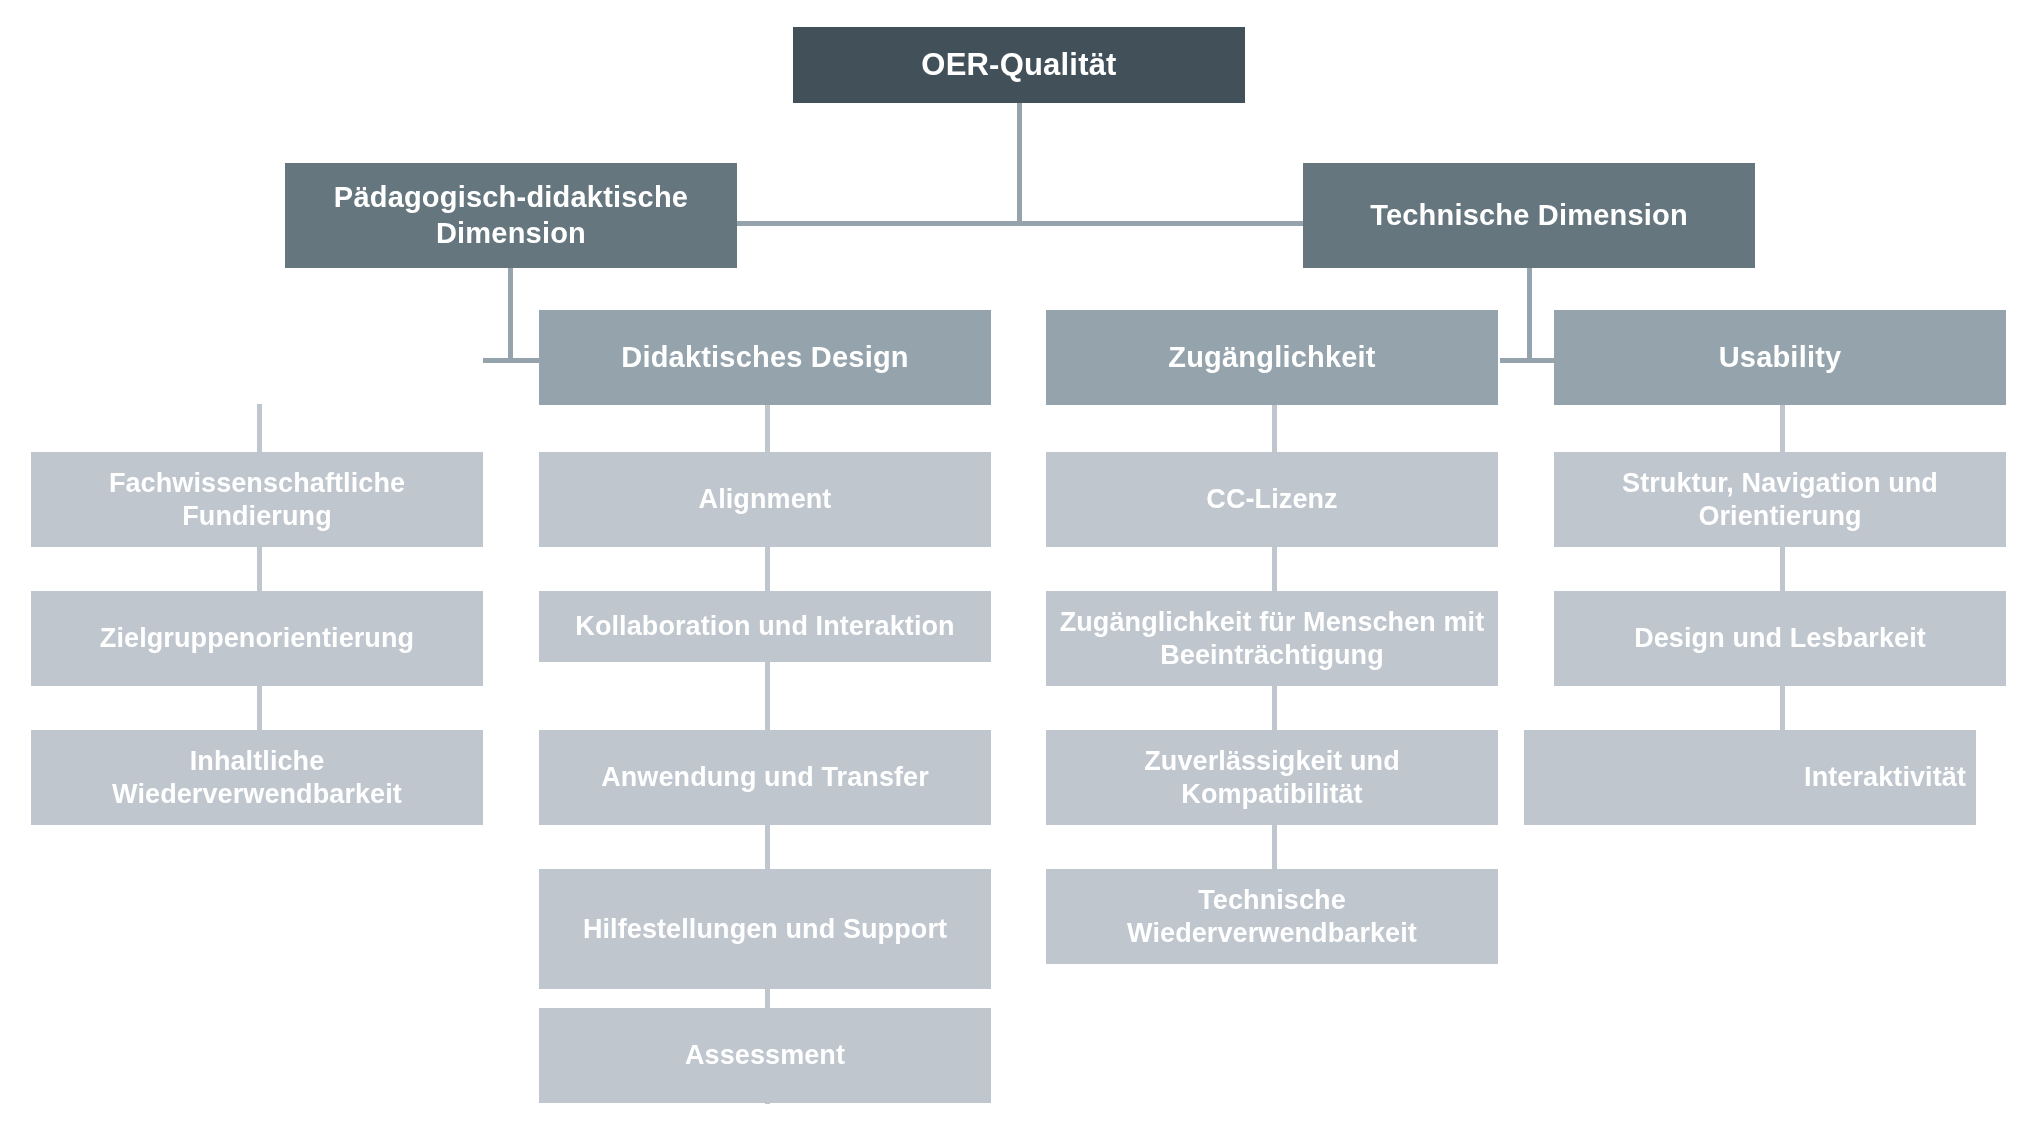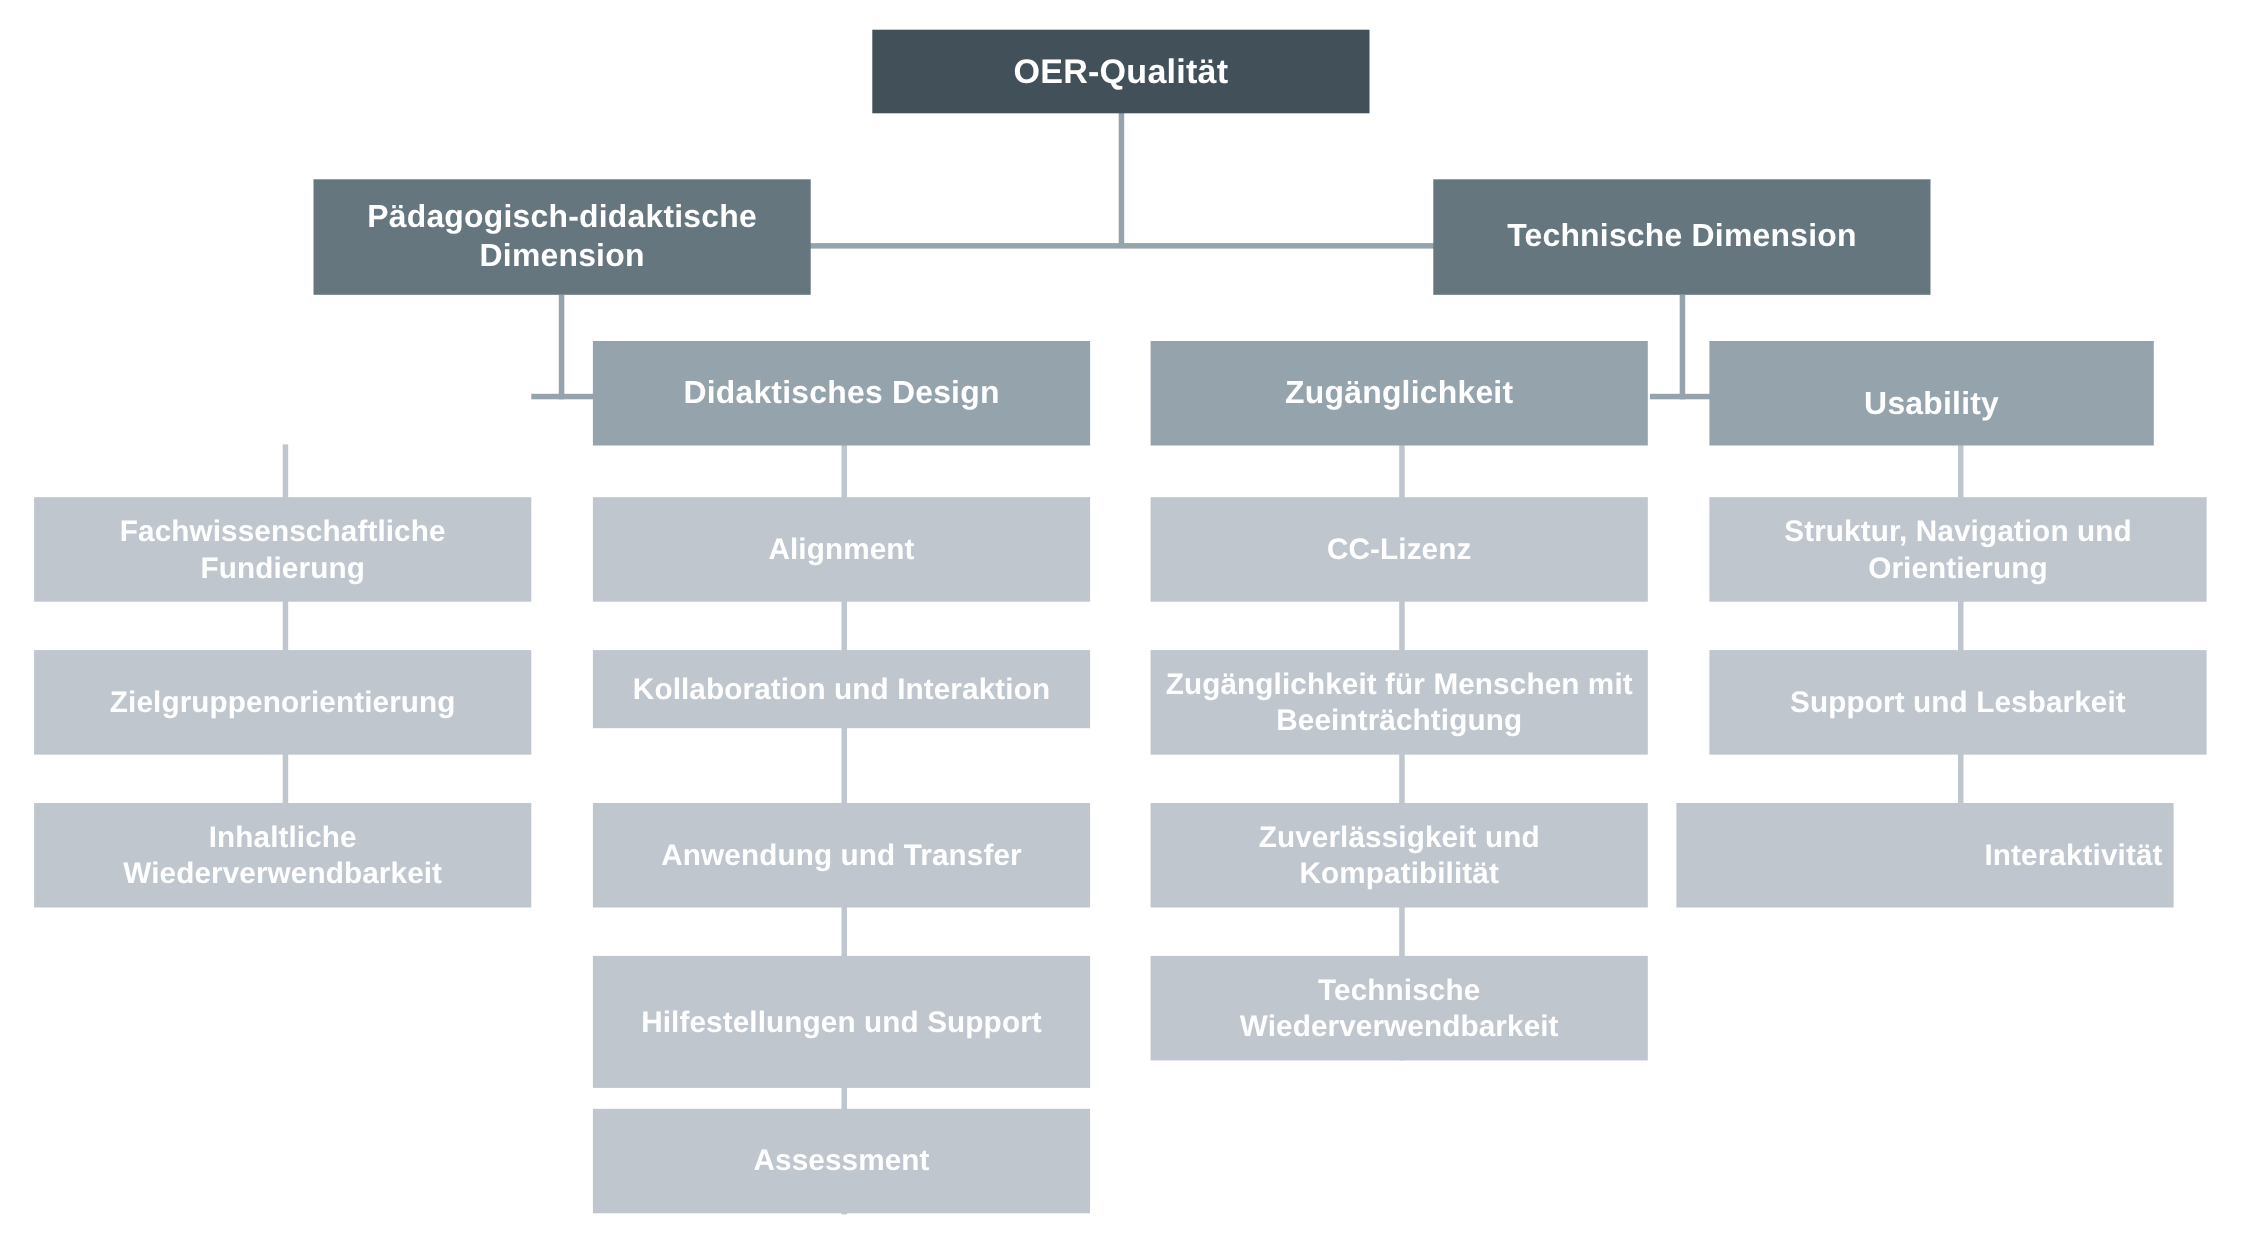--- a/index.html
+++ b/index.html
@@ -21,21 +21,21 @@
   .node {
     position: absolute;
     box-sizing: border-box;
     display: flex;
     align-items: center;
     justify-content: center;
     text-align: center;
     color: #ffffff;
     font-weight: bold;
     line-height: 1.22;
-    padding: 20px 10px;
+    padding: 8px 10px;
     z-index: 3;
   }
   .node span { display: block; }
 
   
   .lvl-root {
     background: #415059;
     font-size: 31px;
     letter-spacing: 0.2px;
   }
@@ -99,21 +99,21 @@
   <div class="node lvl-dim" style="left:1303px; top:163px; width:452px; height:105px;">
     <span>Technische Dimension</span>
   </div>
 
   <div class="node lvl-cat" style="left:539px; top:310px; width:452px; height:95px;">
     <span>Didaktisches Design</span>
   </div>
   <div class="node lvl-cat" style="left:1046px; top:310px; width:452px; height:95px;">
     <span>Zugänglichkeit</span>
   </div>
-  <div class="node lvl-cat" style="left:1554px; top:310px; width:404px; height:95px;align-items:flex-end;">
+  <div class="node lvl-cat" style="left:1554px; top:310px; width:452px; height:95px;">
     <span>Usability</span>
   </div>
 
   <div class="node lvl-leaf" style="left:31px; top:452px; width:452px; height:95px;">
     <span>Fachwissenschaftliche Fundierung</span>
   </div>
   <div class="node lvl-leaf" style="left:31px; top:591px; width:452px; height:95px;">
     <span>Zielgruppenorientierung</span>
   </div>
   <div class="node lvl-leaf" style="left:31px; top:730px; width:452px; height:95px;">
@@ -146,19 +146,19 @@
     <span>Zuverlässigkeit und Kompatibilität</span>
   </div>
   <div class="node lvl-leaf" style="left:1046px; top:869px; width:452px; height:95px;">
     <span>Technische Wiederverwendbarkeit</span>
   </div>
 
   <div class="node lvl-leaf" style="left:1554px; top:452px; width:452px; height:95px;">
     <span>Struktur, Navigation und Orientierung</span>
   </div>
   <div class="node lvl-leaf" style="left:1554px; top:591px; width:452px; height:95px;">
-    <span>Support und Lesbarkeit</span>
+    <span>Design und Lesbarkeit</span>
   </div>
   <div class="node lvl-leaf" style="left:1524px; top:730px; width:452px; height:95px;justify-content:flex-end;">
     <span>Interaktivität</span>
   </div>
 
 </div>
 
 </body></html>

